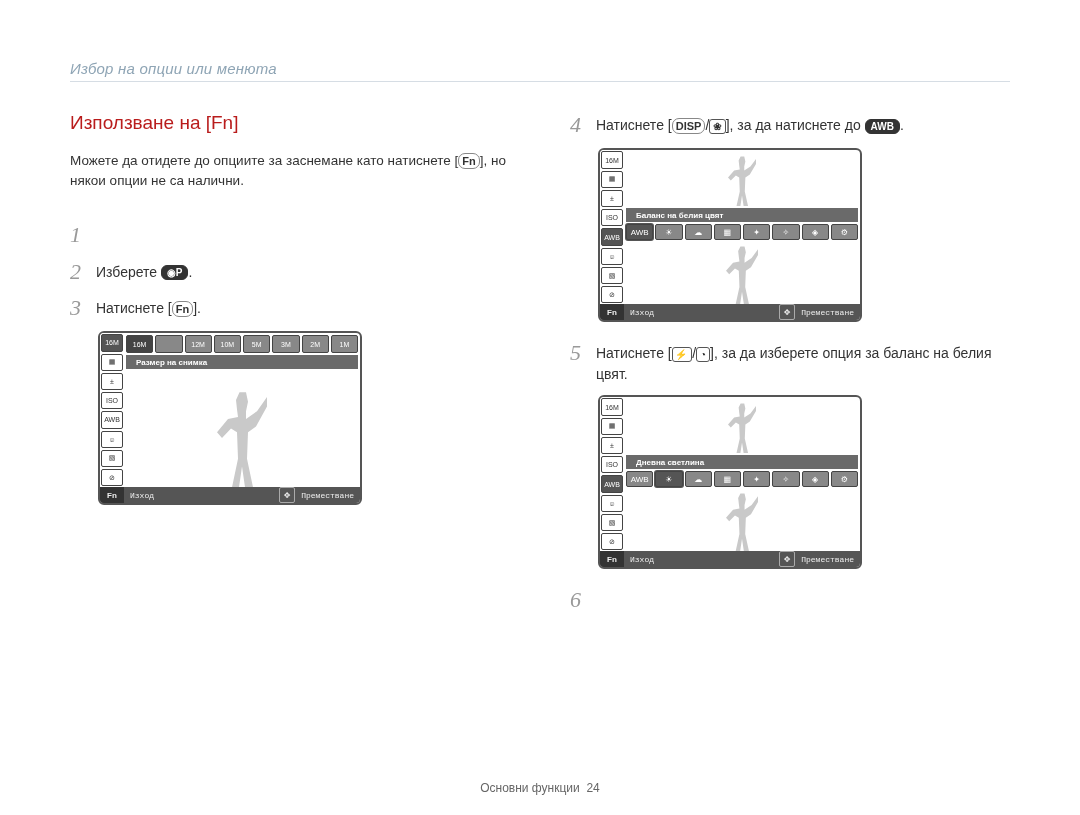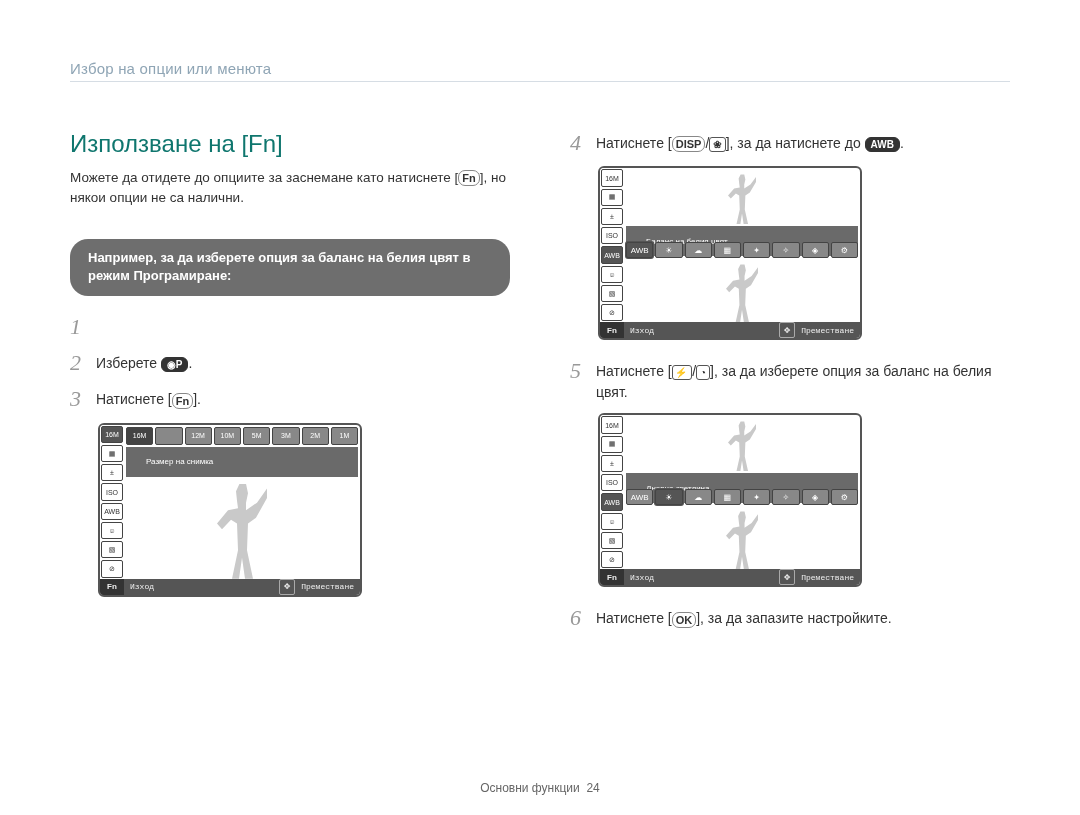--- a/index.html
+++ b/index.html
@@ -14,36 +14,37 @@
     height: 815px;
     box-sizing: border-box;
     padding: 60px 70px 20px 70px;
     position: relative;
   }
   .breadcrumb {
     color: #8fa5b5;
     font-size: 15px;
     border-bottom: 1px solid #d6dde4;
     padding-bottom: 4px;
-    margin-bottom: 48px;
+    margin-bottom: 30px;
     letter-spacing: 0.2px;
+    font-style: italic;
   }
   .columns {
     display: flex;
     gap: 60px;
   }
   .col {
     flex: 1;
     min-width: 0;
   }
   h2.section-title {
-    color: #0f766e;
+    color: #b91c1c;
     font-weight: 400;
-    font-size: 24px;
-    margin: 0 0 10px 0;
+    font-size: 19px;
+    margin: 0 0 17px 0;
   }
   .intro {
     font-size: 13.5px;
     line-height: 1.45;
     margin: 0 0 32px 0;
   }
   .inline-label {
     display: inline-block;
     font-weight: bold;
     font-family: Arial, sans-serif;
@@ -141,28 +142,28 @@
     display: flex;
     align-items: center;
     justify-content: center;
     background: #888;
     color:#fff;
   }
   .cam-top-row .cell.first { background:#444; }
   .cam-label-bar {
     position: absolute;
     top: 22px; left: 26px; right: 2px;
-    height: 30px;
+    height: 14px;
     background: rgba(90,90,90,0.9);
     color: #fff;
     font-size: 8px;
-    padding-left: 20px;
-    display: flex;
-    align-items: center;
-    font-weight: normal;
+    padding-left: 10px;
+    display: flex;
+    align-items: center;
+    font-weight: bold;
   }
   .cam-mid-row {
     position: absolute;
     left: 26px; right: 2px;
     height: 16px;
     display: flex;
     gap: 2px;
   }
   .cam-mid-row .cell {
     flex: 1;
@@ -252,21 +253,20 @@
   <div class="columns">
 
     <div class="col">
 
       <h2 class="section-title">Използване на [Fn]</h2>
 
       <p class="intro">
         <span>Можете да отидете до опциите за заснемане като натиснете [</span><span class="inline-label">Fn</span><span>], но някои опции не са налични.</span>
       </p>
 
-      <div class="example-box">Например, за да изберете опция за баланс на белия цвят в режим Програмиране:</div>
 
       <ul class="steps">
         <li class="step">
           <span class="step-num">1</span>
         </li>
         <li class="step">
           <span class="step-num">2</span>
           <span class="step-text">
             <span>Изберете </span><span class="ic dark round">◉P</span><span>.</span>
           </span>
@@ -405,23 +405,20 @@
           <div class="f-txt">Изход</div>
           <div class="spacer"></div>
           <div class="f-ico">✥</div>
           <div class="f-txt">Преместване</div>
         </div>
       </div>
 
       <ul class="steps">
         <li class="step">
           <span class="step-num">6</span>
-          <span class="step-text">
-            <span>Натиснете [</span><span class="inline-label">OK</span><span>], за да запазите настройките.</span>
-          </span>
         </li>
       </ul>
 
     </div>
   </div>
 
   <div class="page-footer">
     <span>Основни функции</span>&nbsp;&nbsp;<span>24</span>
   </div>
 

